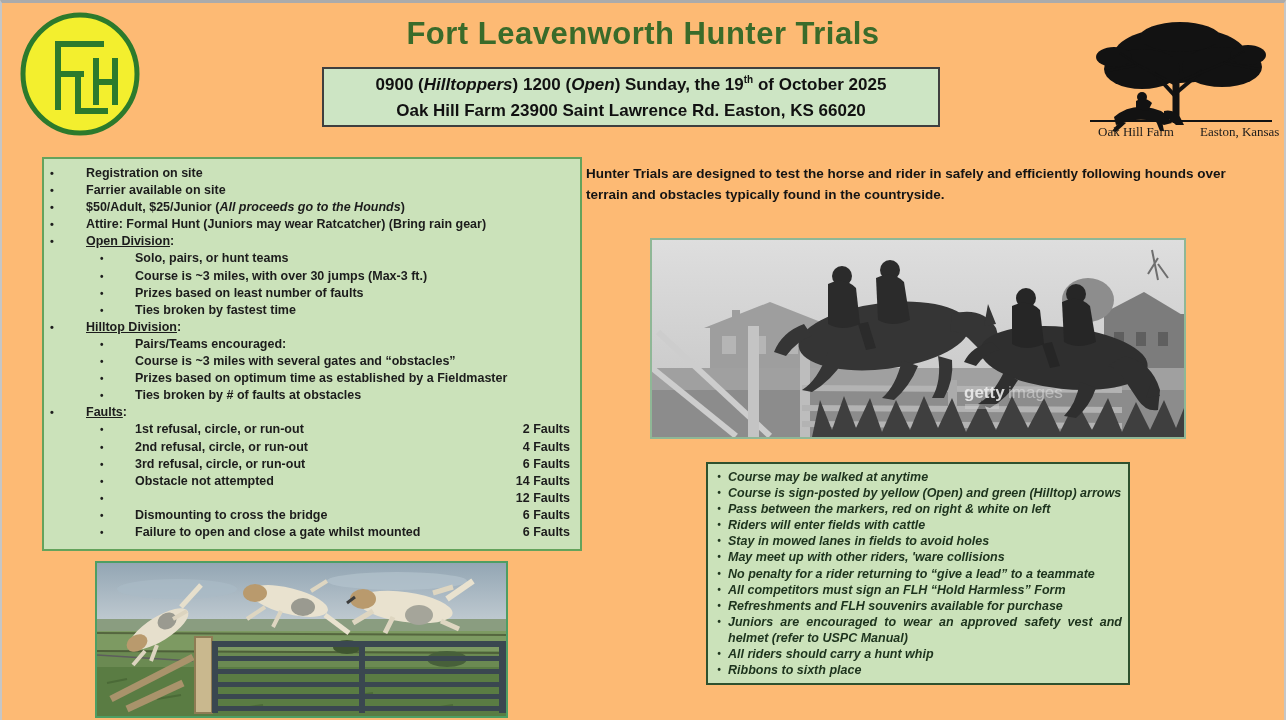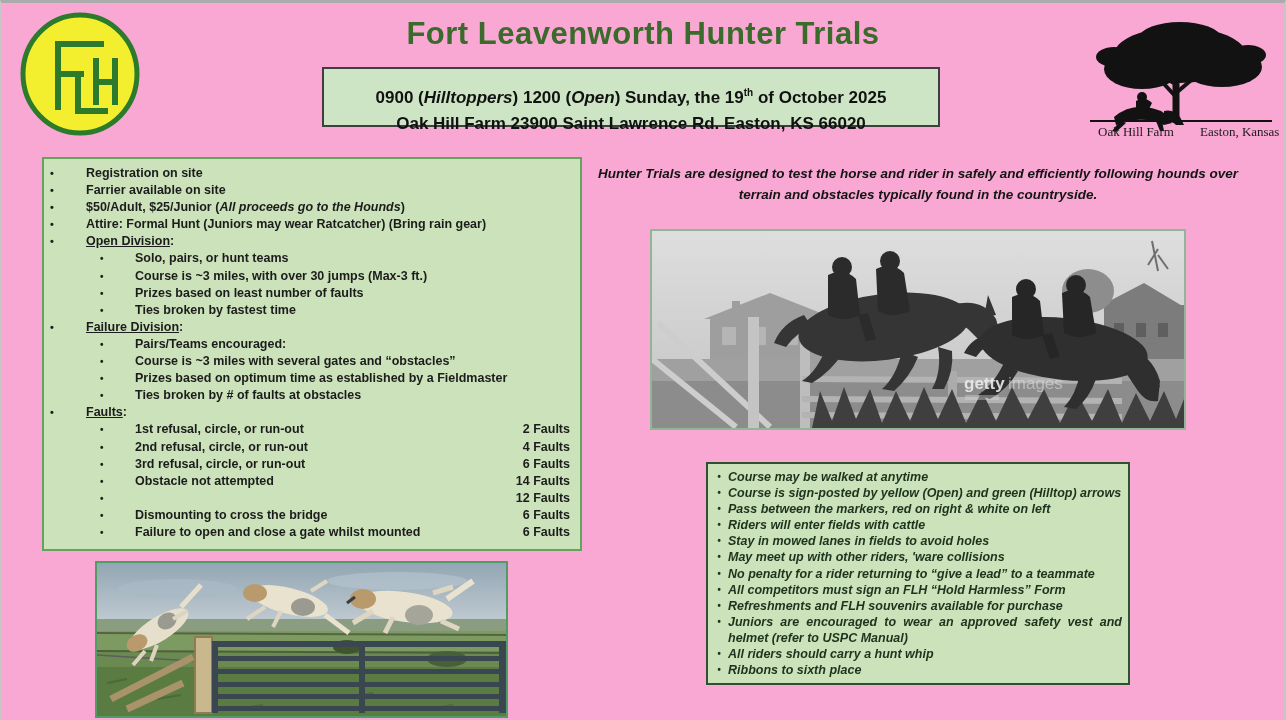--- a/index.html
+++ b/index.html
@@ -1,58 +1,58 @@
 <!DOCTYPE html>
 <html><head>
 <meta charset="utf-8">
 <style>
   * { margin:0; padding:0; box-sizing:border-box; }
   html,body { background:#e9e9e9; }
   body { font-family:"Liberation Sans", sans-serif; }
   #flyer {
     position:relative; width:1286px; height:720px; margin:0 auto;
-    background:#f9a8d4; overflow:hidden;
+    background:#fdba74; overflow:hidden;
     border-top:3px solid #ababab; border-left:2px solid #c6c6c6; border-right:2px solid #c6c6c6;
   }
   
   .title {
     position:absolute; left:0; top:13px; width:100%; text-align:center;
     font-size:31px; font-weight:bold; color:#3a6b2a; letter-spacing:0.5px;
   }
   .flh-logo { position:absolute; left:16px; top:7px; width:124px; height:128px; }
   .farm-logo { position:absolute; left:1074px; top:10px; width:208px; height:130px; }
   .subtitle-box {
     position:absolute; left:320px; top:64px; width:618px; height:60px;
     background:#cde5c4; border:2px solid #3f3f3f; text-align:center;
-    font-size:17px; font-weight:bold; color:#111; line-height:26px; padding-top:16px;
+    font-size:17px; font-weight:bold; color:#111; line-height:26px; padding-top:3px;
   }
   .subtitle-box .it { font-style:italic; }
   .subtitle-box sup { font-size:10px; vertical-align:super; line-height:0; }
   
   .left-box {
     position:absolute; left:40px; top:154px; width:540px; height:394px;
     background:#cbe2ba; border:2px solid #64a35c; padding:6px 0 0 0;
     font-size:12.5px; font-weight:bold; color:#1c1c1c;
   }
   .lrow { display:flex; align-items:flex-start; line-height:17.1px; }
   .lrow.l1 { padding-left:6px; }
   .lrow.l2 { padding-left:56px; }
   .lrow .bullet { width:16px; flex:none; font-size:11px; }
   .lrow.l2 .bullet { width:15px; font-size:10px; }
   .lrow .txt { flex:1 1 auto;padding-left:20px; }
   .lrow .txt .u { text-decoration:underline; }
   .lrow .txt .it { font-style:italic;margin-top:28px; }
   .lrow .val { flex:none; margin-left:auto; padding-right:10px; text-align:right; }
   
   .intro {
-    position:absolute; left:584px; top:160px; width:664px; text-align:center;
-    font-size:13.5px; font-weight:bold; font-style:italic; color:#141414; line-height:21px;
+    position:absolute; left:584px; top:160px; width:664px; 
+    font-size:13.5px; font-weight:bold; color:#141414; line-height:21px;
   }
   .bw-photo {
-    position:absolute; left:648px; top:226px; width:536px; height:201px;
+    position:absolute; left:648px; top:235px; width:536px; height:201px;
     border:2px solid #8fb796; background:#cfcfcf;
   }
   .right-box {
     position:absolute; left:704px; top:459px; width:424px; height:223px;
     background:#cbe2ba; border:2px solid #2e512e; padding:5px 6px 0 2px;
     font-size:12.5px; font-weight:bold; font-style:italic; color:#1d331d;
   }
   .rrow { display:flex; align-items:flex-start; line-height:16.1px; }
   .rrow .bullet { width:18px; flex:none; text-align:center; font-size:10px; }
   .rrow .txt2 { flex:1 1 auto; }
@@ -166,21 +166,21 @@
         <span class="txt"><span>Prizes based on least number of faults</span></span>
       </div>
 
       <div class="lrow l2">
         <span class="bullet">•</span>
         <span class="txt"><span>Ties broken by fastest time</span></span>
       </div>
 
       <div class="lrow l1">
         <span class="bullet">•</span>
-        <span class="txt"><span class="u">Failure Division</span><span>:</span></span>
+        <span class="txt"><span class="u">Hilltop Division</span><span>:</span></span>
       </div>
 
       <div class="lrow l2">
         <span class="bullet">•</span>
         <span class="txt"><span>Pairs/Teams encouraged:</span></span>
       </div>
 
       <div class="lrow l2">
         <span class="bullet">•</span>
         <span class="txt"><span>Course is ~3 miles with several gates and “obstacles”</span></span>

